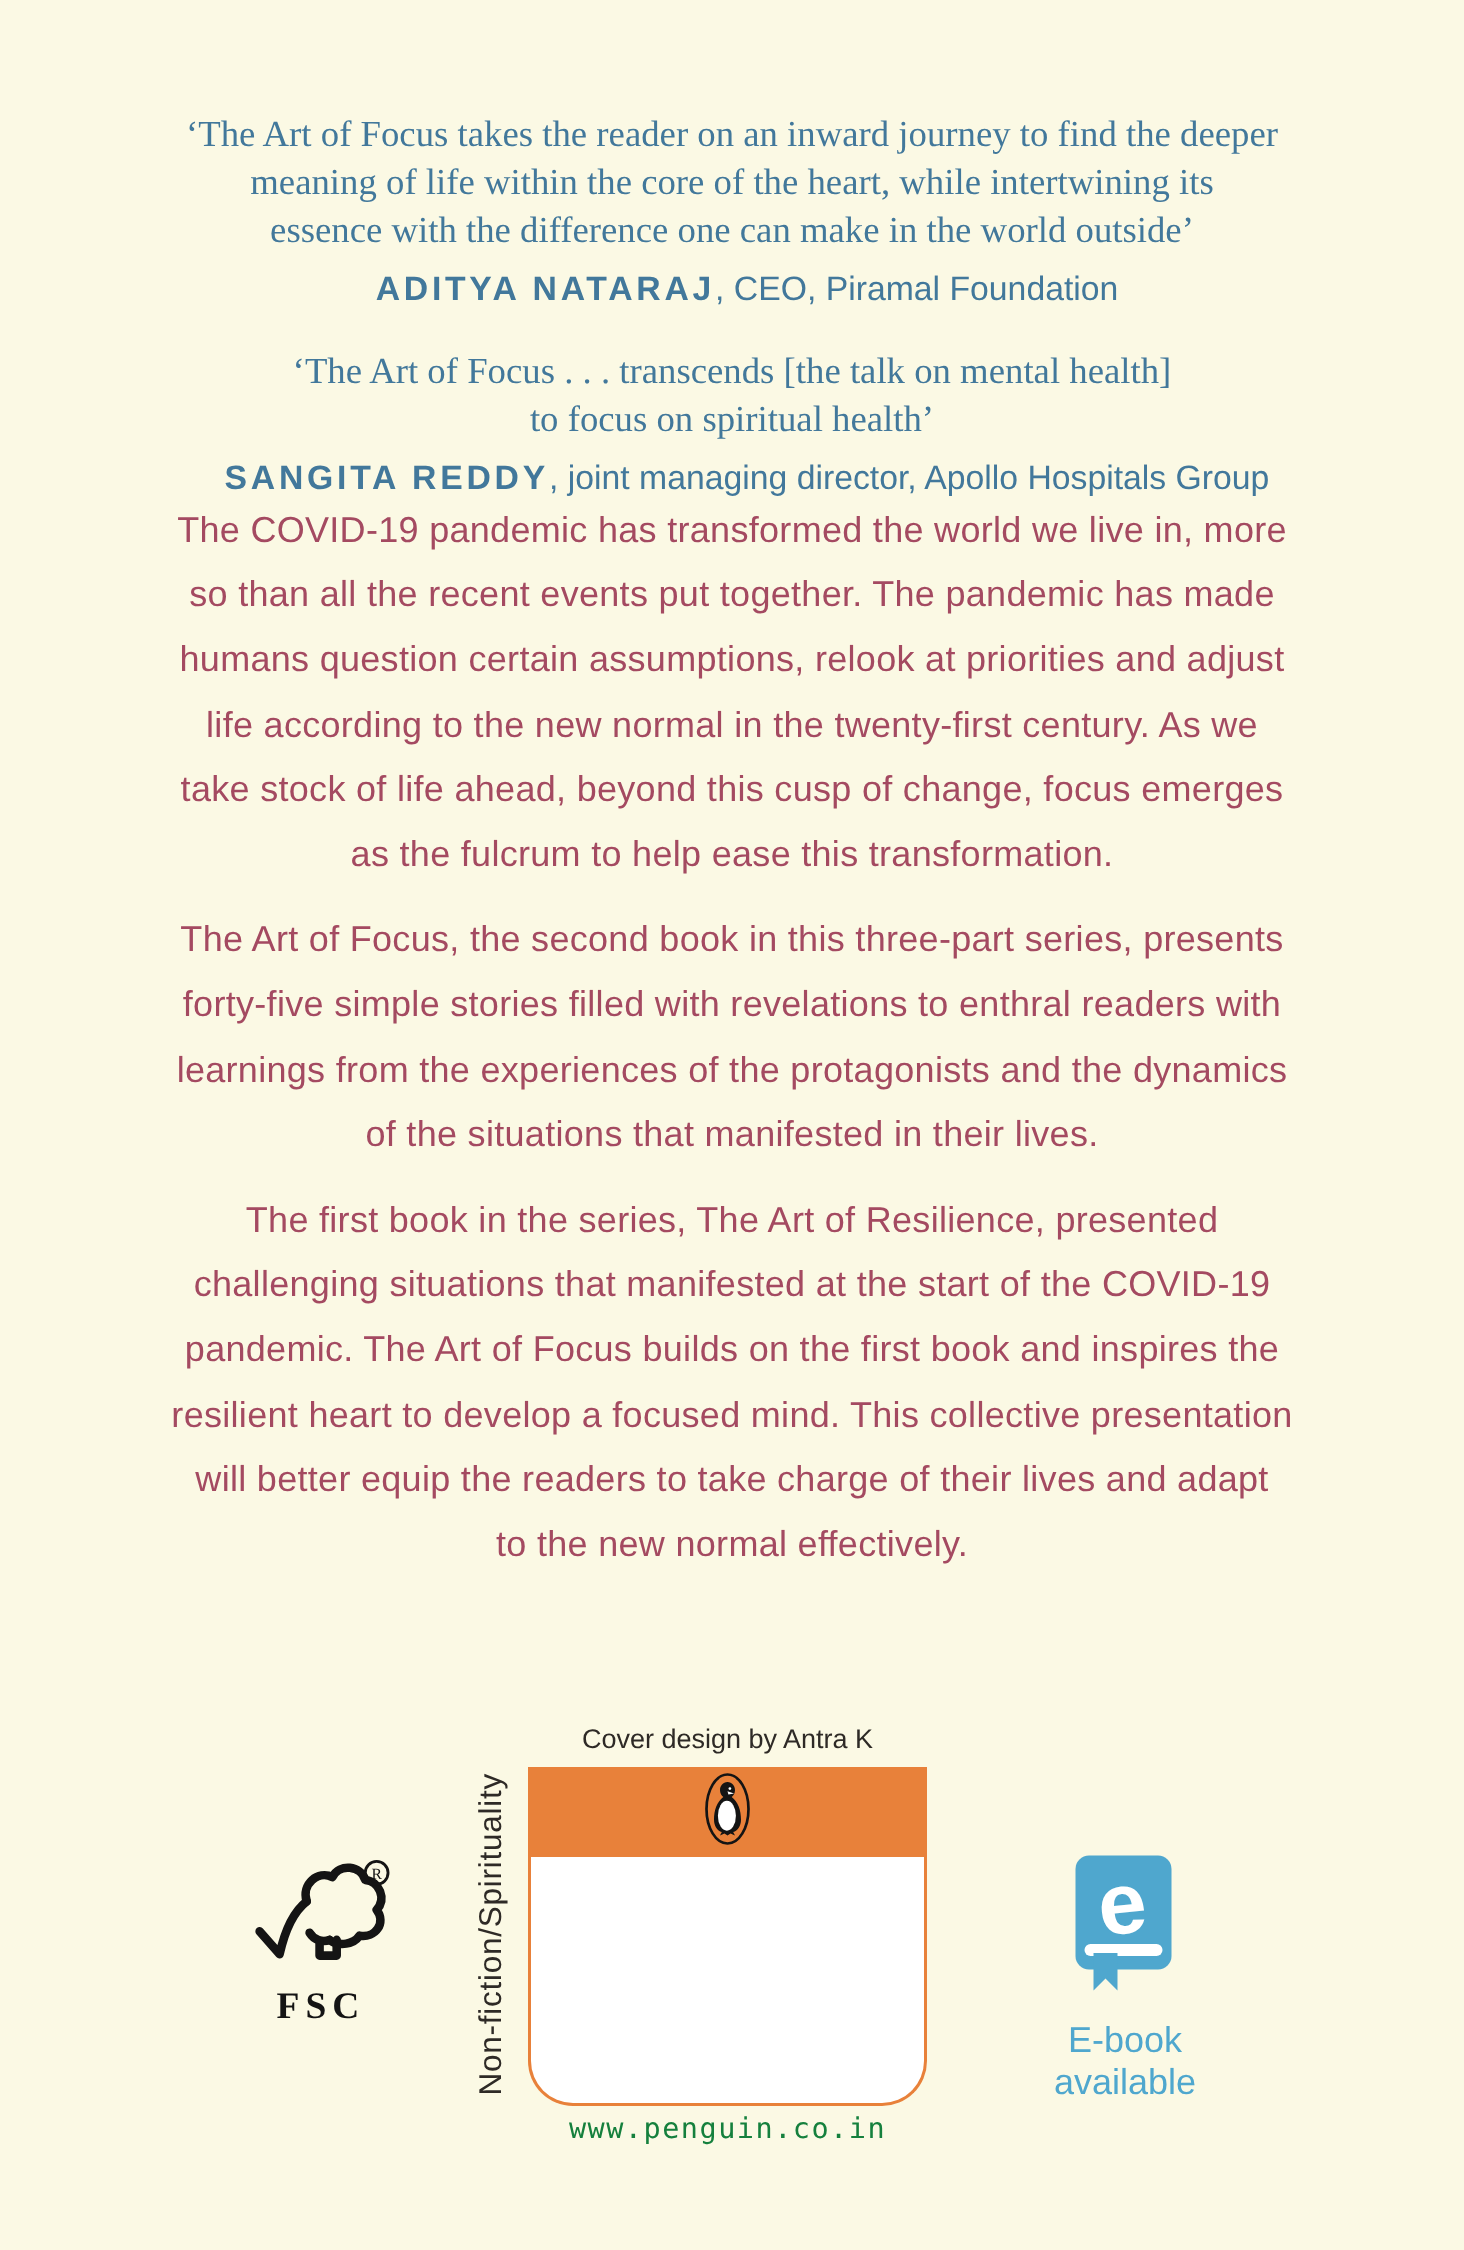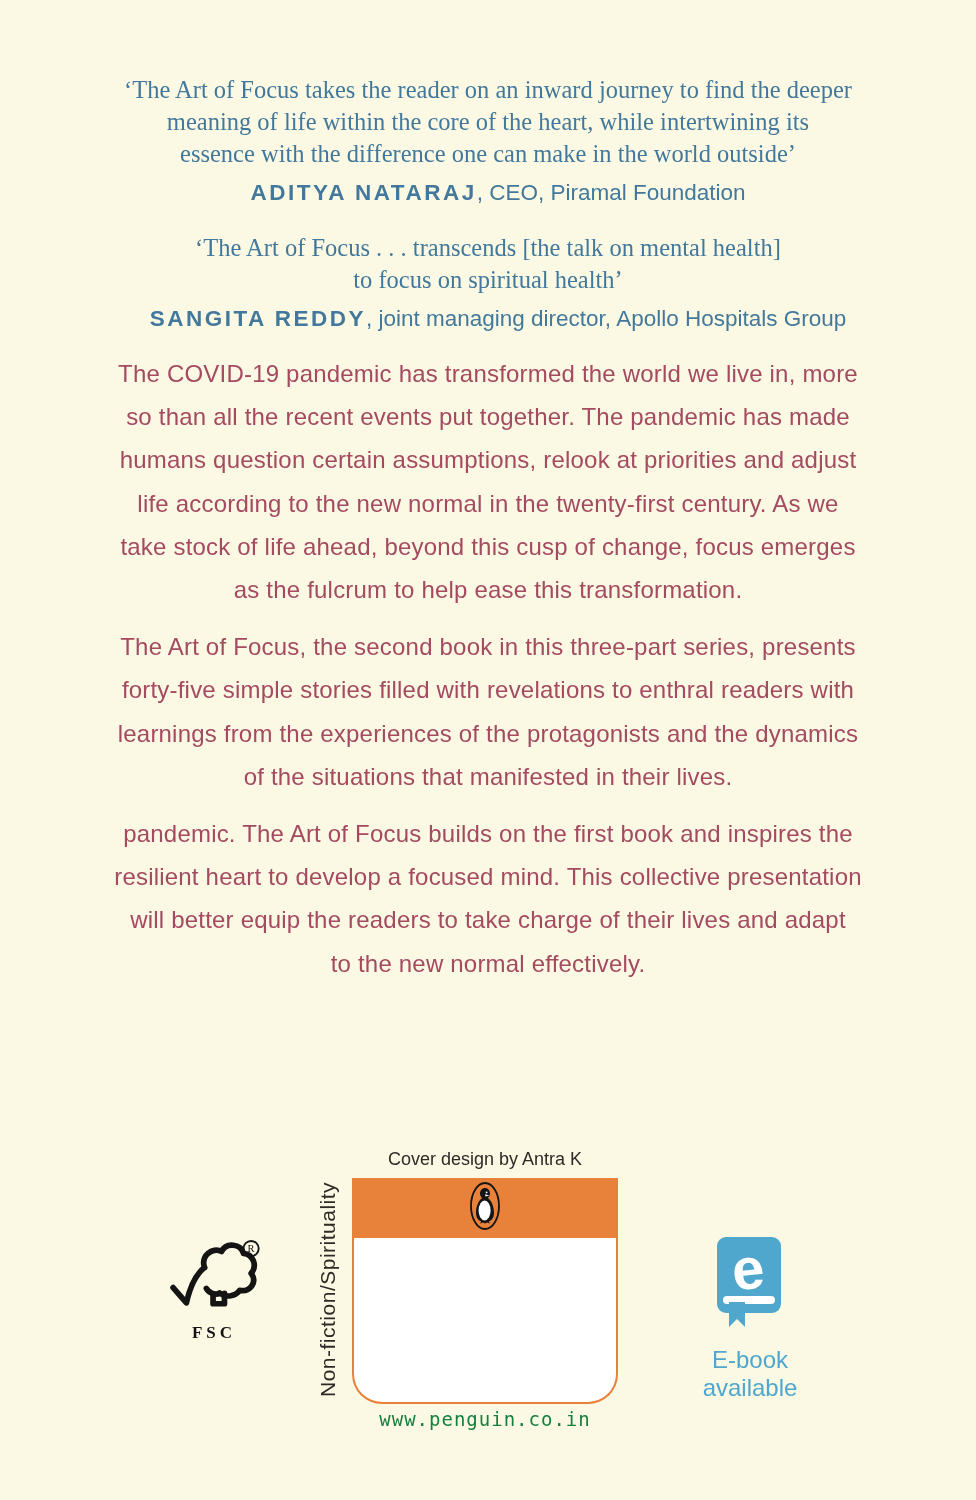--- a/index.html
+++ b/index.html
@@ -20,21 +20,21 @@
     font-family:"Liberation Sans", sans-serif;
     font-size:22.5px; line-height:27px; margin-top:9px;
     color: var(--c-quote-teal, #42789B);
     padding-left: 20px;
   }
   .attr .bd { font-weight:bold; letter-spacing:2.5px; }
   .quote-2 { margin-top:26px; }
   .it { }
 
   .synopsis {
-    position:absolute; top:352px; left:0; width:100%; text-align:center;
+    position:absolute; top:332px; left:0; width:100%; text-align:center;
     font-size:24px; line-height:43.2px; letter-spacing:0.2px;
     color: var(--c-body-mauve, #A44A61);
   }
   .synopsis .para { margin-bottom:14px; }
 
   .cover-credit {
     position:absolute; top:1149px; left:0; width:970px; text-align:center;
     font-size:18px; color:#2e2a26;
   }
 
@@ -53,21 +53,21 @@
   .category {
     position:absolute; left:312px; top:1178px; height:222px; width:32px;
     display:flex; align-items:center; justify-content:center;
     writing-mode:vertical-rl; transform:rotate(180deg);
     font-size:21px; color:#2e2a26; letter-spacing:0.5px;
   }
 
   .fsc { position:absolute; left:164px; top:1240px; width:100px; text-align:center; color:#141414; }
   .fsc-label {
     font-family:"Liberation Serif", serif; font-weight:bold;
-    font-size:17px; letter-spacing:4px; margin-top:1px;
+    font-size:25px; letter-spacing:4px; margin-top:1px;
   }
 
   .ebook { position:absolute; left:688px; top:1236px; width:124px; text-align:center; }
   .ebook-label { font-size:24px; margin-top:12px; color: var(--c-ebook-blue, #4FA7CE); }
 
   .website {
     position:absolute; top:1408px; left:352px; width:266px; text-align:center;
     font-family:"DejaVu Sans Mono", monospace;
     font-size:19px; letter-spacing:1px; color:#15803d; white-space:nowrap;
   }
@@ -101,20 +101,22 @@
         <div class="line"><span>take stock of life ahead, beyond this cusp of change, focus emerges</span></div>
         <div class="line"><span>as the fulcrum to help ease this transformation.</span></div>
       </div>
     <div class="para">
         <div class="line"><span class="it">The Art of Focus</span><span>, the second book in this three-part series, presents</span></div>
         <div class="line"><span>forty-five simple stories filled with revelations to enthral readers with</span></div>
         <div class="line"><span>learnings from the experiences of the protagonists and the dynamics</span></div>
         <div class="line"><span>of the situations that manifested in their lives.</span></div>
       </div>
     <div class="para">
+        <div class="line"><span>The first book in the series, </span><span class="it">The Art of Resilience</span><span>, presented</span></div>
+        <div class="line"><span>challenging situations that manifested at the start of the COVID-19</span></div>
         <div class="line"><span>pandemic. </span><span class="it">The Art of Focus</span><span> builds on the first book and inspires the</span></div>
         <div class="line"><span>resilient heart to develop a focused mind. This collective presentation</span></div>
         <div class="line"><span>will better equip the readers to take charge of their lives and adapt</span></div>
         <div class="line"><span>to the new normal effectively.</span></div>
       </div>
   </section>
 
   <div class="cover-credit">Cover design by Antra K</div>
 
   <div class="category">Non-fiction/Spirituality</div>

